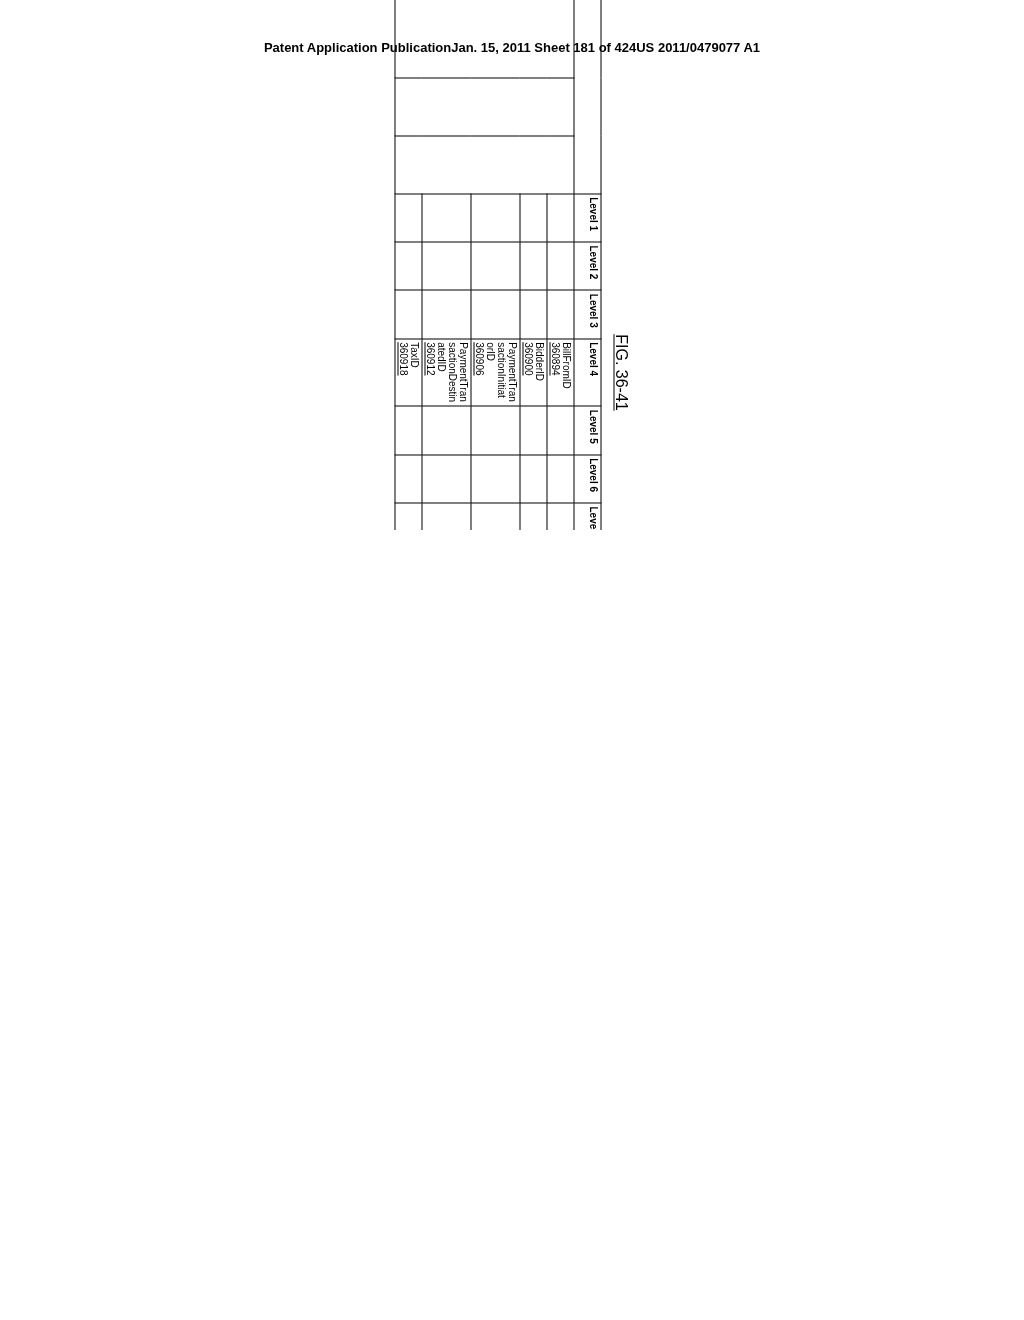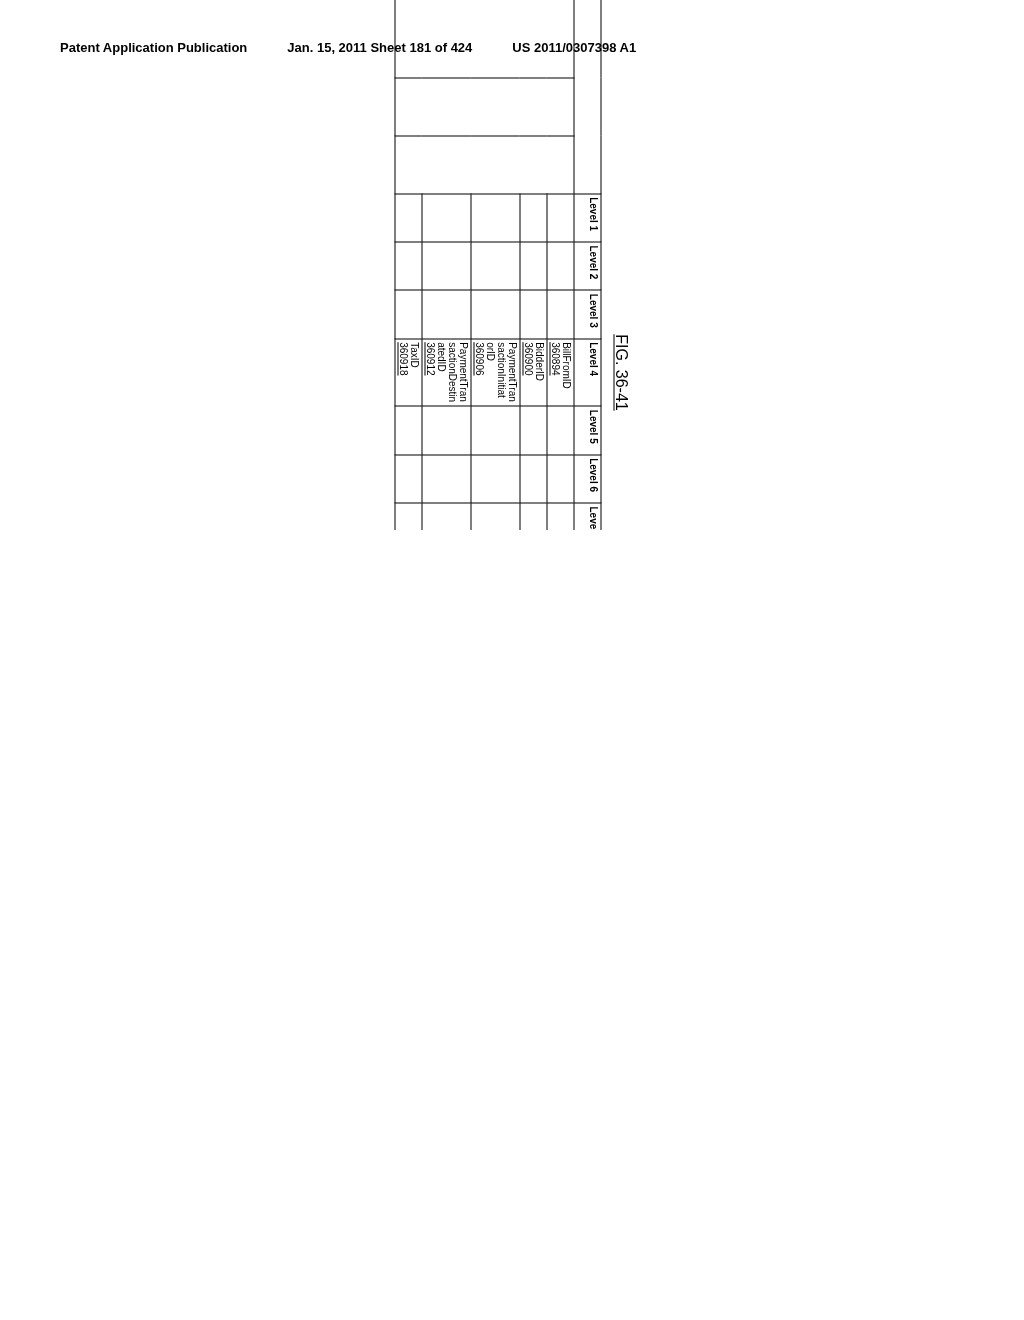--- a/index.html
+++ b/index.html
@@ -7,25 +7,24 @@
     padding: 40px 60px;
     font-family: Arial, Helvetica, sans-serif;
     font-size: 11px;
     background: #fff;
     color: #000;
     width: 1024px;
     box-sizing: border-box;
   }
   .header-row {
     display: flex;
-    justify-content: flex-start;
+    justify-content: center;
     font-weight: bold;
     font-size: 13px;
     margin-bottom: 30px;
-    gap: 40px;
   }
   .figure-area {
     transform: rotate(90deg);
     transform-origin: center center;
     width: 900px;
     margin: 200px auto 0 auto;
   }
   .fig-label {
     text-align: center;
     font-size: 16px;
@@ -59,21 +58,21 @@
   col.l4 { width: 7%; }
   col.card { width: 6%; }
   col.dtype { width: 7%; }
 </style>
 </head>
 <body>
 
 <div class="header-row">
   <span>Patent Application Publication</span>
   <span>Jan. 15, 2011  Sheet 181 of 424</span>
-  <span>US 2011/0307398 A1</span>
+  <span>US 2011/0479077 A1</span>
 </div>
 
 <div class="figure-area">
   <div class="fig-label">FIG. 36-41</div>
 
   <table>
     <colgroup>
       <col class="pkg">
         <col class="pkg2">
         <col class="pkg3">

